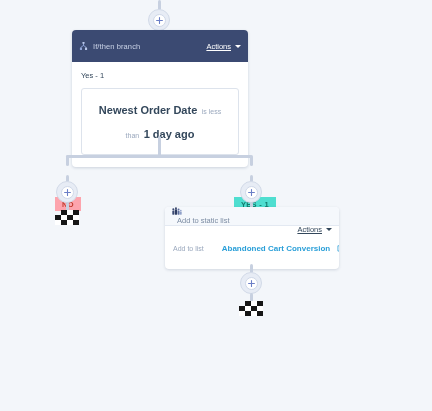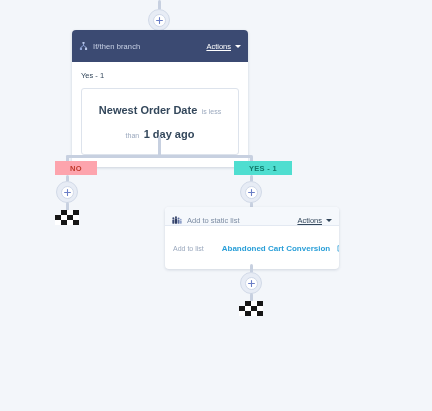--- a/index.html
+++ b/index.html
@@ -127,52 +127,54 @@
   }
   .cond-box .muted {
     font-size: 7px;
     color: #9aa8bd;
   }
 
   
   .badge {
     position: absolute;
     height: 14px;
-    padding: 0 15px;
+    padding: 0 7px;
     display: flex;
     align-items: center;
     justify-content: center;
     font-size: 7.5px;
     font-weight: bold;
     letter-spacing: .3px;
     box-sizing: border-box;
     white-space: nowrap;
+    margin-top: 36px;
   }
   .badge-no  { background: #fda4ad; color: #c0392b; }
   .badge-yes { background: #4fded0; color: #117a6b; }
 
   
   .action-card {
     position: absolute;
     left: 165px;
     top: 207px;
     width: 174px;
     background: #ffffff;
     border-radius: 4px;
     box-shadow: 0 1px 3px rgba(30,50,90,.16);
     overflow: hidden;
   }
   .action-head {
     background: #f5f8fc;
     border-bottom: 1px solid #e3e9f2;
     height: 19px;
     display: flex;
-    align-items: flex-end;
+    align-items: flex-start;
     padding: 0 7px;
     box-sizing: border-box;
+    flex-direction: column;
   }
   .action-head .title {
     color: #7c8ca3;
     font-size: 7.5px;
     margin-left: 5px;
     white-space: nowrap;
   }
   .action-head .actions-link { color: #33475b; }
   .action-head .caret { border-top-color: #33475b; }
   .action-body {

